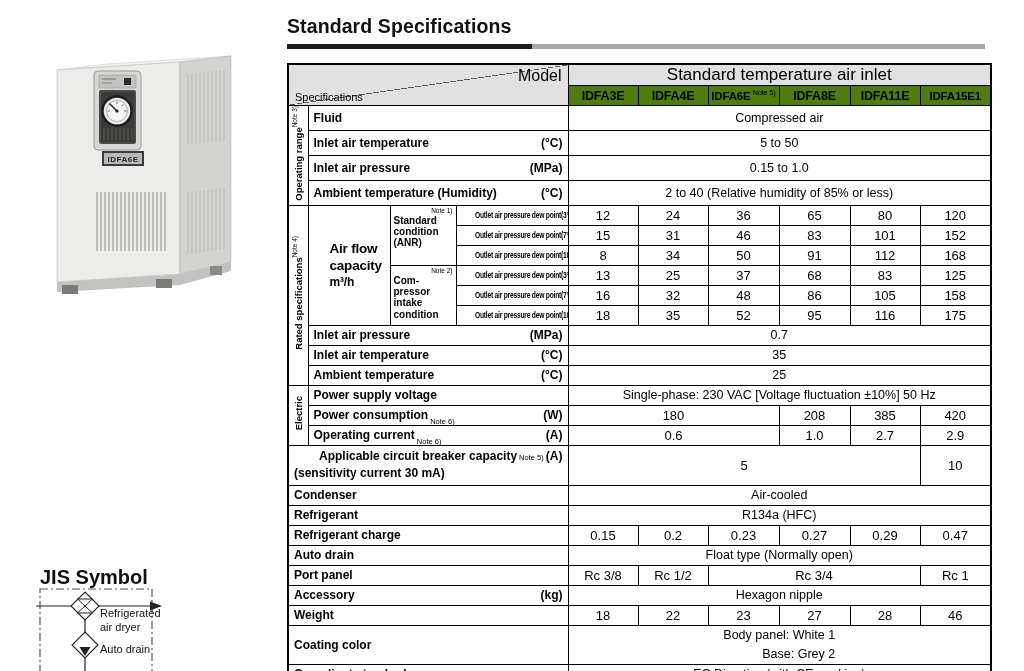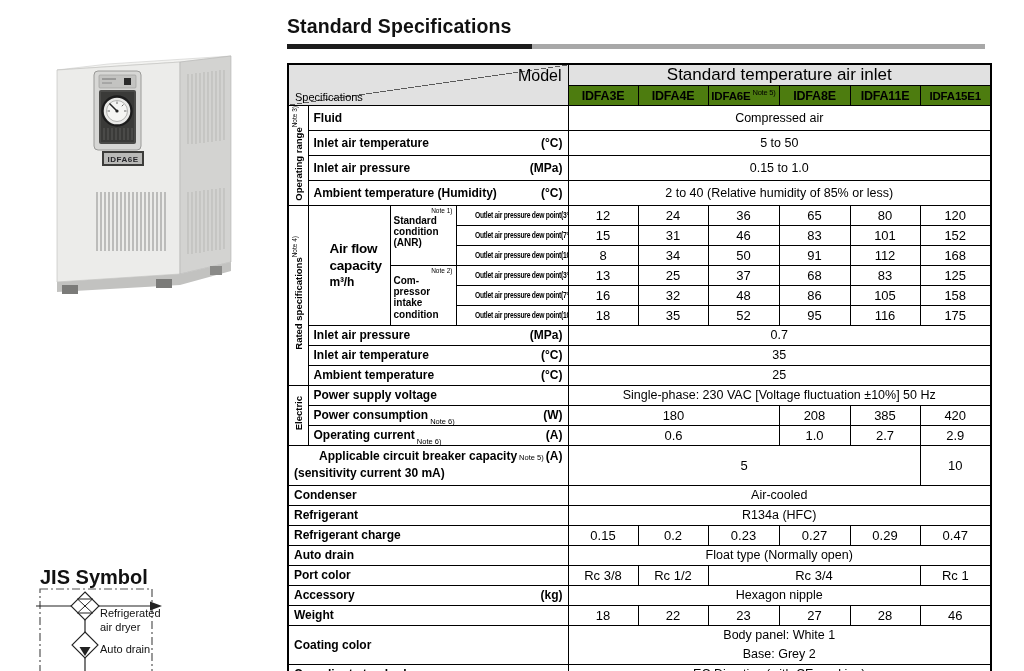--- a/index.html
+++ b/index.html
@@ -44,21 +44,21 @@
 
   td.afc { font-weight:bold; font-size:13.5px; padding-left:21px; line-height:1.3; letter-spacing:-0.2px; }
   td.cond { font-size:10px; font-weight:bold; vertical-align:top; padding:1px 3px; line-height:1.12; }
   .cond-note { display:block; text-align:right; font-size:6.5px; font-weight:normal; margin-bottom:1px; }
   .cond-name { display:block; word-wrap:break-word; }
 
   td.dew { font-weight:bold; padding:0 18px; }
   .dew-inner { display:flex; justify-content:space-between; align-items:center; white-space:nowrap;
     font-size:8.5px; letter-spacing:-0.3px; width:127%; transform:scaleX(0.79); transform-origin:0 50%; }
 
-  .coat { display:inline-block; text-align:center; font-size:12.5px; line-height:1.5; }
+  .coat { display:inline-block; text-align:right; font-size:12.5px; line-height:1.5; }
 
   
   .product-wrap { position:absolute; left:50px; top:24px; }
   .jis-heading { position:absolute; left:40px; top:566px; font-size:20px; font-weight:bold; color:#111; }
   .jis-svg { position:absolute; left:36px; top:584px; }
   .jis-svg text { font-size:11px; fill:#111; font-family:"Liberation Sans", sans-serif; }
 </style>
 </head>
 <body>
 
@@ -474,21 +474,21 @@
         <td class="spec-l" colspan="4">
               <div class="spec-inner">
                 <span>Auto drain</span>
               </div>
             </td>
         <td class="val" colspan="6">Float type (Normally open)</td>
       </tr>
       <tr>
         <td class="spec-l" colspan="4">
               <div class="spec-inner">
-                <span>Port color</span>
+                <span>Port panel</span>
               </div>
             </td>
         <td class="num">Rc 3/8</td>
         <td class="num">Rc 1/2</td>
         <td class="num" colspan="3">Rc 3/4</td>
         <td class="num">Rc 1</td>
       </tr>
       <tr>
         <td class="spec-l" colspan="4">
               <div class="spec-inner">

